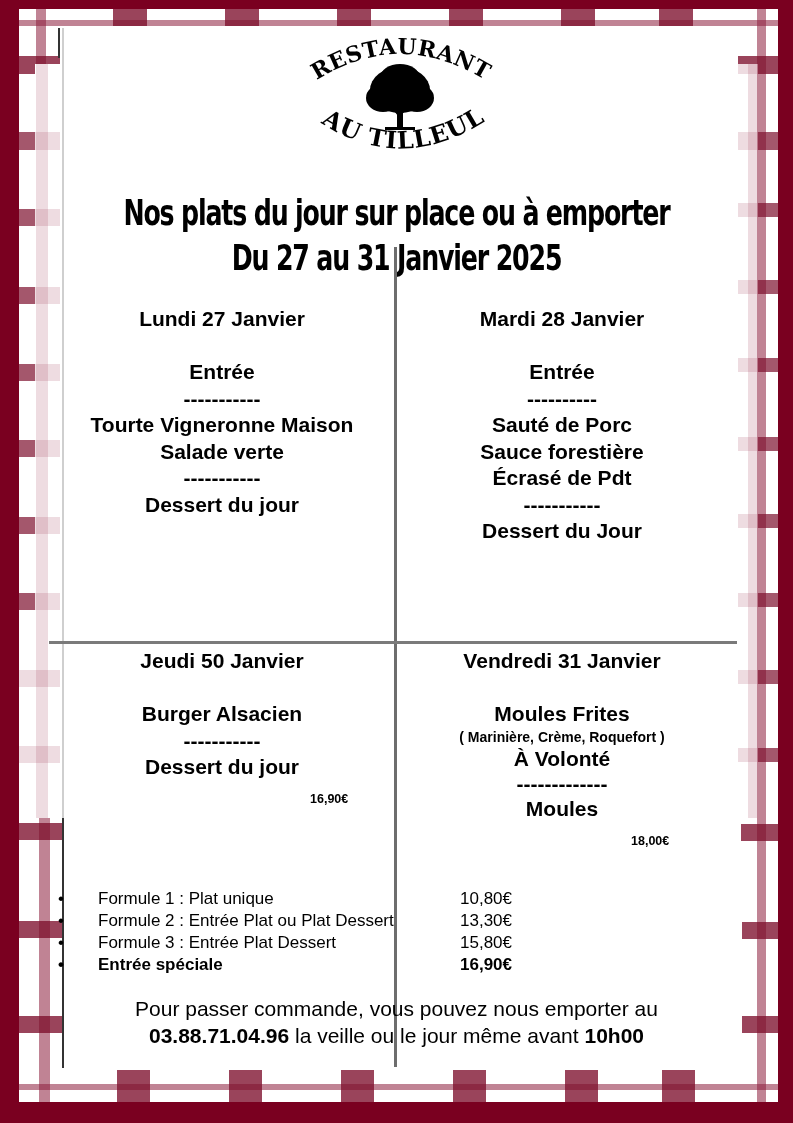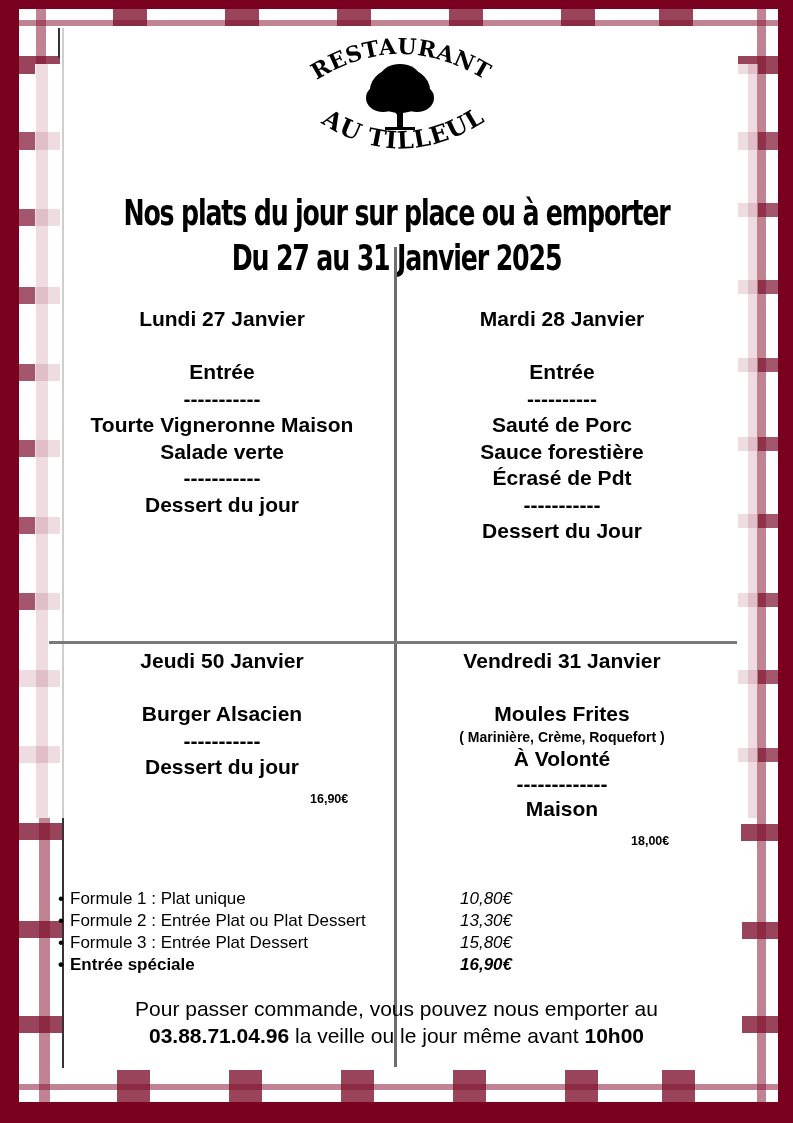--- a/index.html
+++ b/index.html
@@ -38,22 +38,22 @@
       font-size: 21px; line-height: 26.5px;
     }
     .cell .line { display: block; white-space: pre; }
     .cell .gap { display: block; height: 26.5px; }
     .cell .small { font-size: 14px; line-height: 18px; }
     .price-small { position: absolute; font-weight: bold; font-size: 12.5px; }
 
     .formulas { position: absolute; left: 58px; top: 888px; width: 480px; font-size: 17px; line-height: 22px; }
     .formula-row { position: relative; height: 22px; }
     .formula-row .bullet { position: absolute; left: 0; top: 0; }
-    .formula-row .label { position: absolute; left: 12px; top: 0; white-space: nowrap; }
-    .formula-row .price { position: absolute; left: 402px; top: 0; white-space: nowrap; font-style: italic; }
+    .formula-row .label { position: absolute; left: 40px; top: 0; white-space: nowrap; }
+    .formula-row .price { position: absolute; left: 402px; top: 0; white-space: nowrap; }
     .formula-row.bold { font-weight: bold; }
 
     .contact { position: absolute; left: 0; width: 793px; top: 995px; text-align: center; font-size: 21px; line-height: 27px; }
     .contact b { font-weight: bold; }
   </style>
 </head>
 <body>
 
 <div>
 
@@ -202,21 +202,21 @@
 </div>
 <div class="price-small" style="left:310px;top:792px;">16,90€</div>
 
 <div class="cell" style="left:402px;top:648px;width:320px;">
   <span class="line">Vendredi 31 Janvier</span>
   <span class="gap"></span>
   <span class="line">Moules Frites</span>
   <span class="line small">( Marinière, Crème, Roquefort )</span>
   <span class="line">À Volonté</span>
   <span class="line" style="line-height:24px;">-------------</span>
-  <span class="line">Maison</span>
+  <span class="line">Moules</span>
 </div>
 <div class="price-small" style="left:631px;top:834px;">18,00€</div>
 
 <div class="formulas">
   <div class="formula-row">
     <span class="bullet">•</span>
     <span class="label">Formule 1 : Plat unique</span>
     <span class="price">10,80€</span>
   </div>
   <div class="formula-row">

